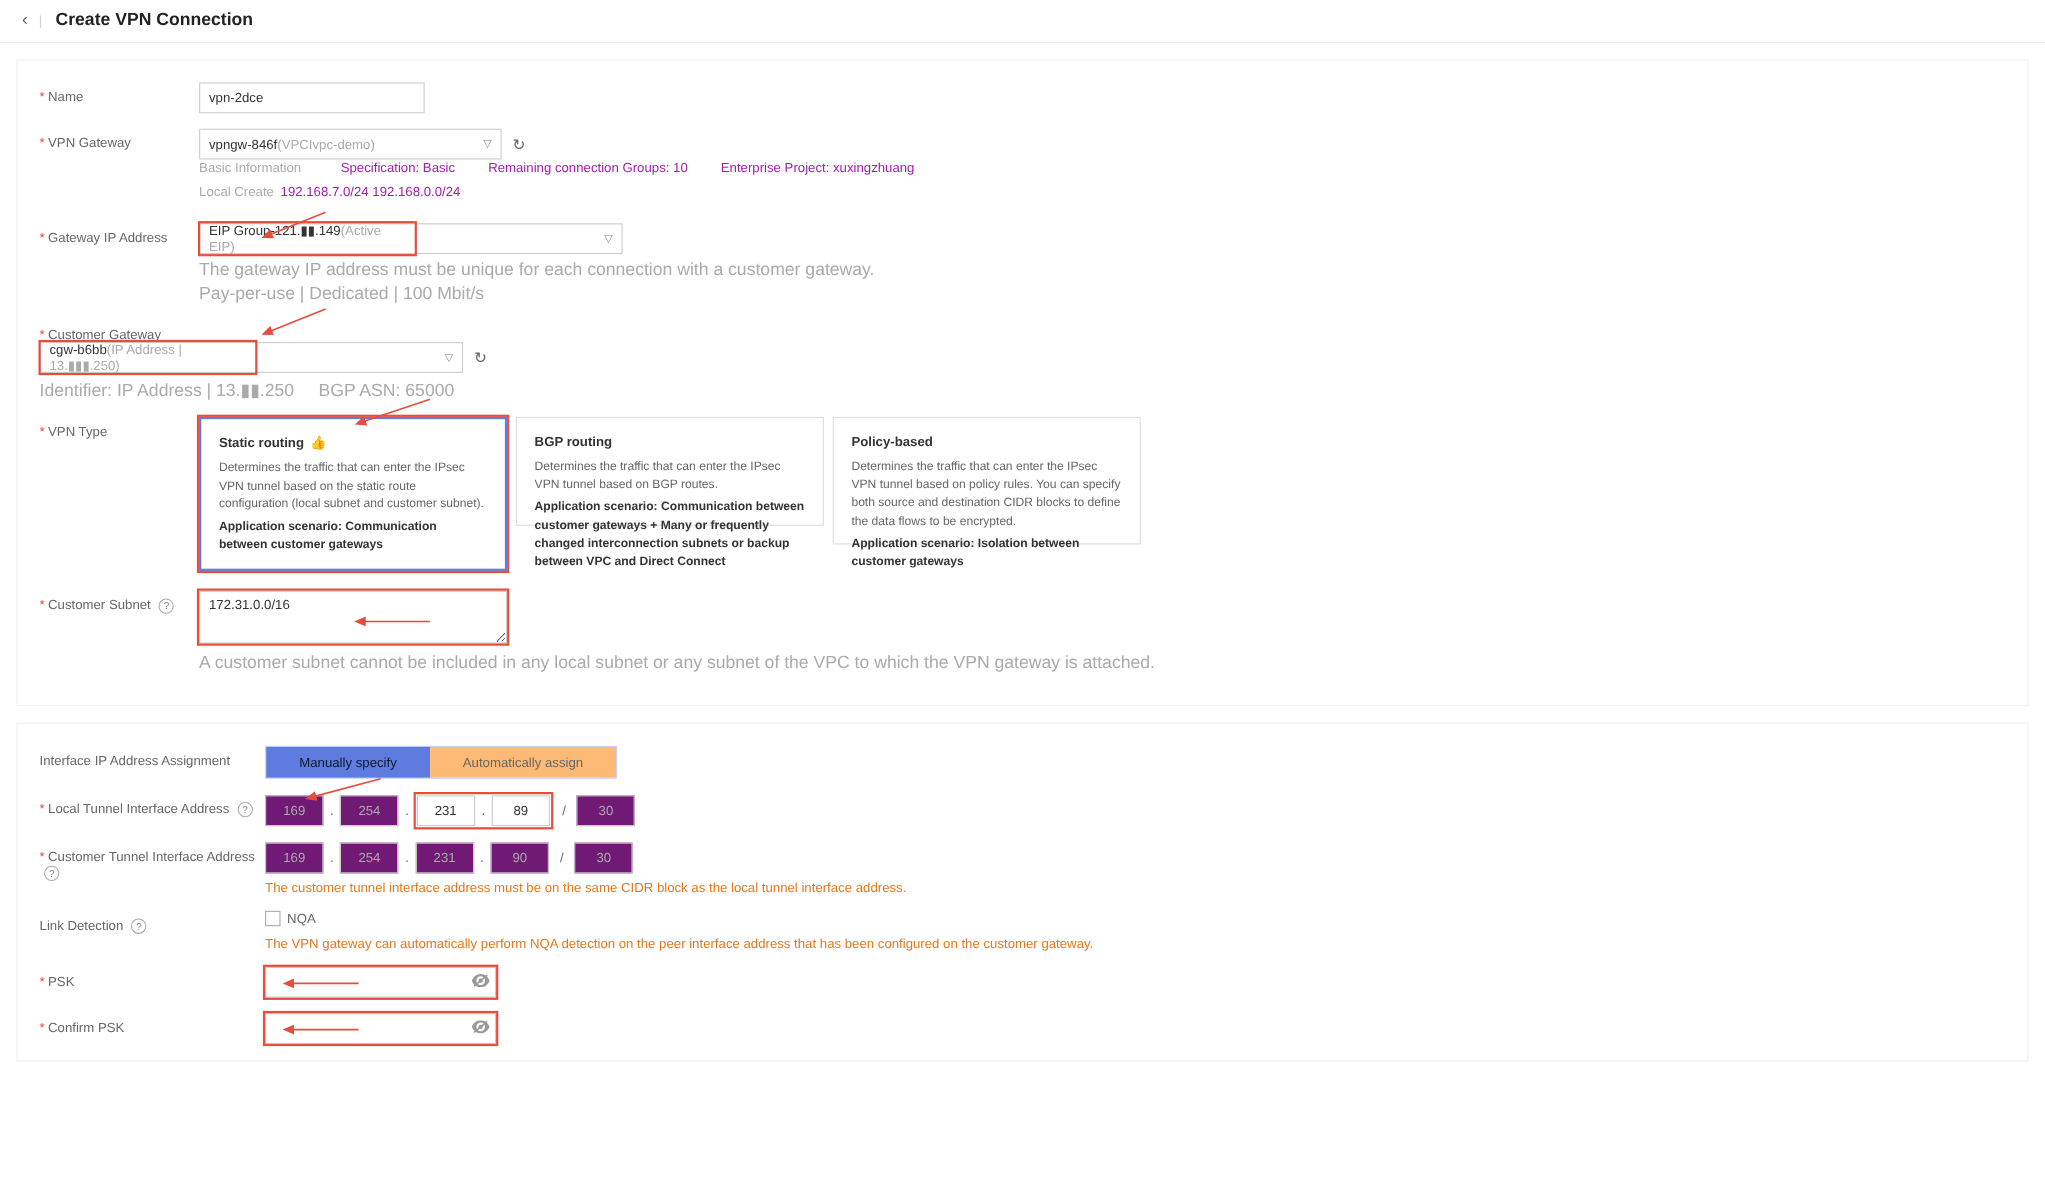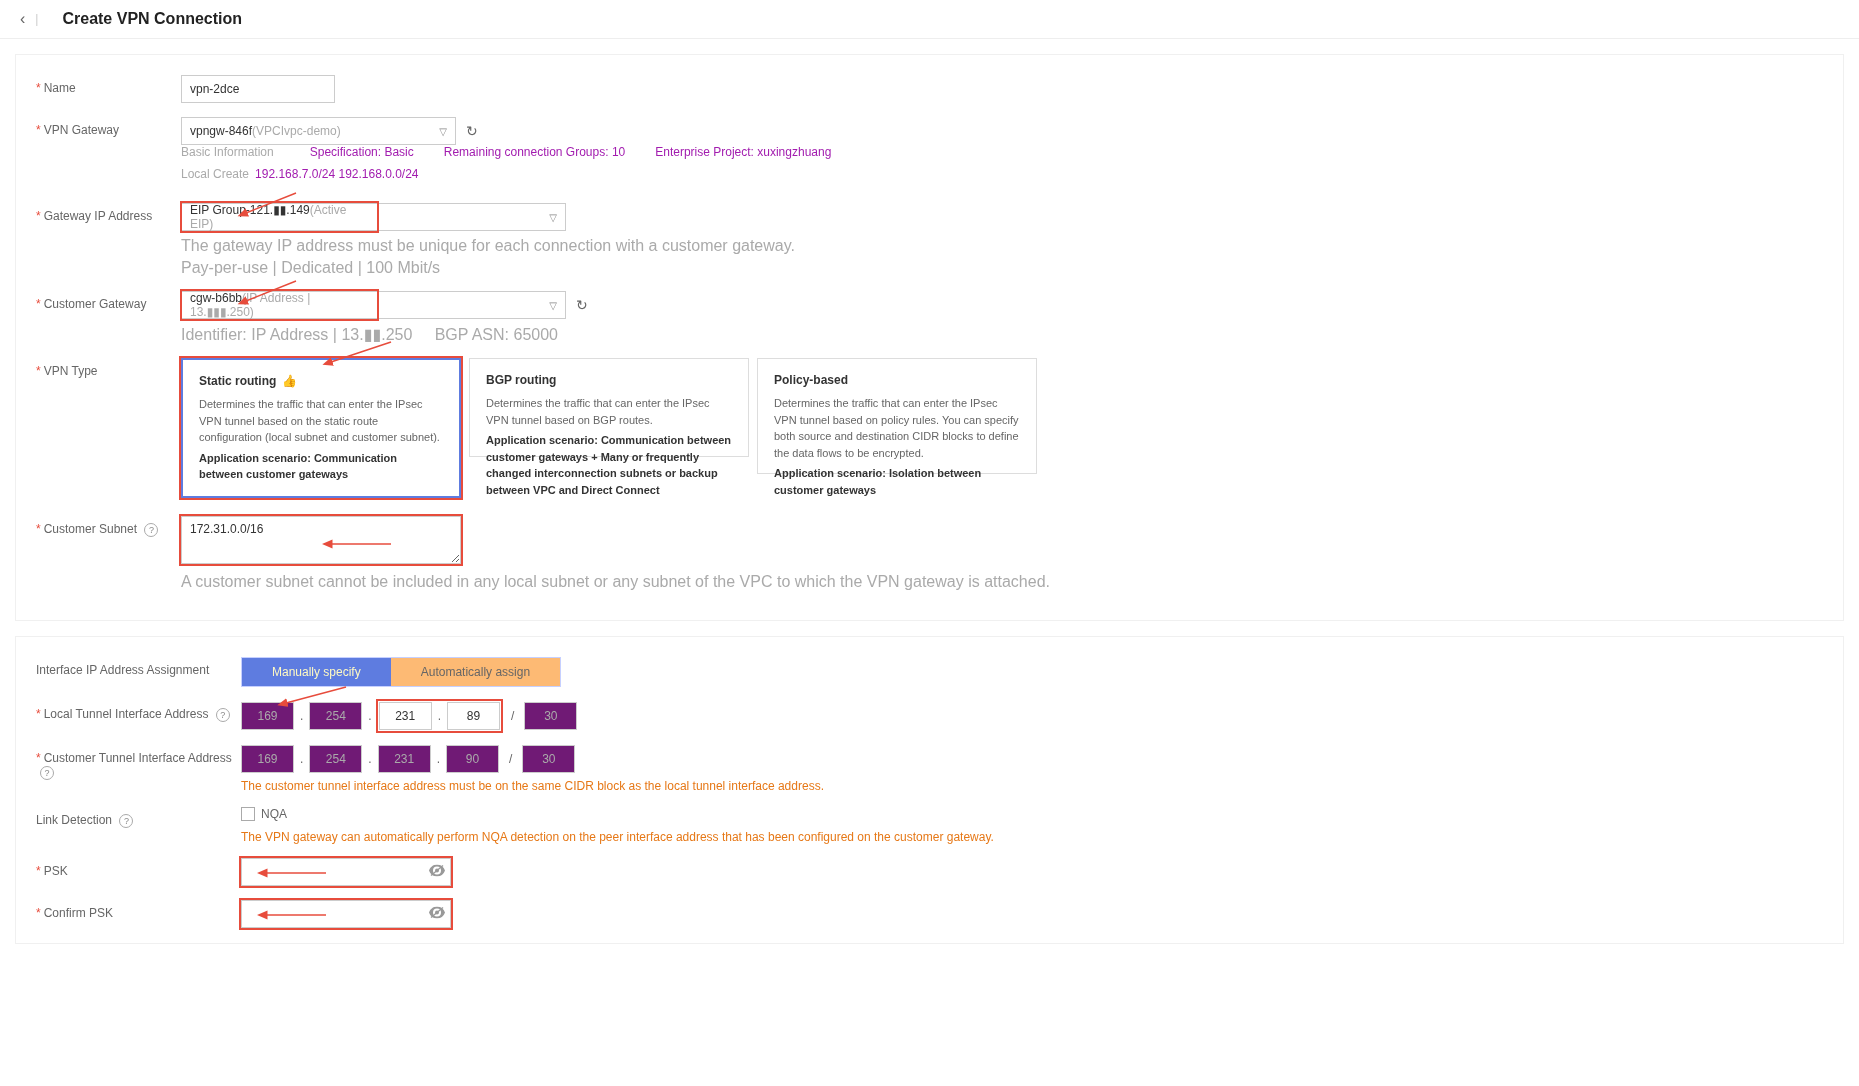--- a/index.html
+++ b/index.html
@@ -1,45 +1,45 @@
 <!DOCTYPE html>
 <html><head>
 <meta charset="utf-8">
 <style>
 *{box-sizing:border-box;margin:0;padding:0;font-family:Arial,Helvetica,sans-serif;}
 body{background:#fff;font-size:12px;color:#333;}
 .page-header{display:flex;align-items:center;padding:10px 20px;border-bottom:1px solid #eee;}
 .back-arrow{font-size:16px;color:#666;margin-right:10px;cursor:pointer;}
 .divider{color:#ccc;margin-right:12px;}
-.page-title{font-size:16px;font-weight:bold;color:#222;margin-left:12px;}
+.page-title{font-size:16px;font-weight:bold;color:#222;}
 .content{padding:0 0 20px 0;}
 .panel{margin:15px;border:1px solid #f0f0f0;padding:20px 20px 15px 20px;background:#fff;}
 .form-row{display:flex;align-items:flex-start;margin-bottom:14px;position:relative;}
 .form-label{width:145px;padding-top:6px;color:#666;font-size:12px;flex-shrink:0;}
 .form-label.wide{width:205px;}
 .req{color:#e74c3c;margin-right:3px;}
 .form-body{flex:1;}
-.text-input{border:1px solid #ccc;padding:5px 8px;height:28px;font-size:12px;width:154px;color:#333;}
+.text-input{border:1px solid #ccc;padding:5px 8px;height:28px;font-size:12px;width:205px;color:#333;}
 .select{border:1px solid #ccc;padding:5px 8px;height:28px;font-size:12px;width:275px;position:relative;display:inline-flex;align-items:center;cursor:pointer;}
 .select.wide{width:385px;}
 .select .chev{margin-left:auto;color:#888;font-size:10px;}
 .refresh-icon{margin-left:10px;color:#666;font-size:14px;cursor:pointer;display:inline-block;}
 .help-icon{display:inline-flex;align-items:center;justify-content:center;width:14px;height:14px;border:1px solid #aaa;border-radius:50%;font-size:9px;color:#888;margin-left:4px;cursor:pointer;}
 .hint{color:#aaa;font-size:16px;margin-top:6px;}
 .type-cards{display:flex;gap:8px;}
 .type-card{border:1px solid #ddd;padding:14px 16px;width:280px;cursor:pointer;}
 .type-card.selected{border:2px solid #5e7ce0;}
 .type-card .title{font-weight:bold;color:#333;font-size:12px;margin-bottom:8px;}
 .type-card .title .rec{color:#f7941e;margin-left:6px;font-size:12px;}
 .type-card .desc{font-size:11px;color:#666;line-height:1.5;}
 .type-card .scenario{font-size:11px;color:#333;font-weight:bold;margin-top:4px;line-height:1.5;}
 .textarea{border:1px solid #ccc;padding:5px 8px;font-size:12px;width:280px;height:48px;resize:both;color:#333;}
 .toggle-group{display:inline-flex;border:1px solid #c6d0ff;}
 .toggle-btn{padding:7px 30px;font-size:12px;cursor:pointer;background:#fdba74;color:#666;border:none;}
-.toggle-btn.active{background:#5e7ce0;color:#fef9c3;}
+.toggle-btn.active{background:#5e7ce0;color:#0f172a;}
 .ip-group{display:flex;align-items:center;gap:6px;}
 .ip-oct{width:53px;height:28px;border:1px solid #ccc;text-align:center;font-size:12px;color:#666;}
 .ip-oct:disabled{background:#701a75;color:#aaa;}
 .ip-dot{color:#666;}
 .ip-slash{color:#666;margin:0 4px;}
 .warn{color:#e67817;font-size:12px;margin-top:6px;}
 .checkbox{display:inline-flex;align-items:center;gap:6px;cursor:pointer;}
 .checkbox-box{width:14px;height:14px;border:1px solid #aaa;display:inline-block;}
 .pwd-wrap{position:relative;display:inline-block;}
 .pwd-input{width:210px;height:28px;border:1px solid #ccc;padding:5px 28px 5px 8px;font-size:12px;}
@@ -111,21 +111,21 @@
                 <path d="M0,0 L0,6 L7,3 z" fill="#e74c3c"></path>
               </marker>
             </defs>
         <line x1="55" y1="2" x2="5" y2="22" stroke="#e74c3c" stroke-width="1.5" marker-end="url(#ah1)"></line>
       </svg>
       <div class="hint">The gateway IP address must be unique for each connection with a customer gateway.</div>
       <div class="hint" style="margin-top:4px;">Pay-per-use | Dedicated | 100 Mbit/s</div>
     </div>
   </div>
 
-  <div class="form-row" style="position:relative;">
+  <div class="form-row" style="position:relative;flex-direction:column;">
     <div class="form-label"><span class="req">*</span><span>Customer Gateway</span></div>
     <div class="form-body">
       <div style="display:flex;align-items:center;">
         <div class="select wide" style="padding:0;">
           <span class="red-box" style="padding:5px 8px;height:28px;width:195px;display:inline-flex;align-items:center;">
             <span><span>cgw-b6bb</span><span class="gray">(IP Address | 13.▮▮▮.250)</span></span>
           </span>
           <span class="chev" style="margin-right:8px;">▽</span>
         </div>
         <span class="refresh-icon">↻</span>

